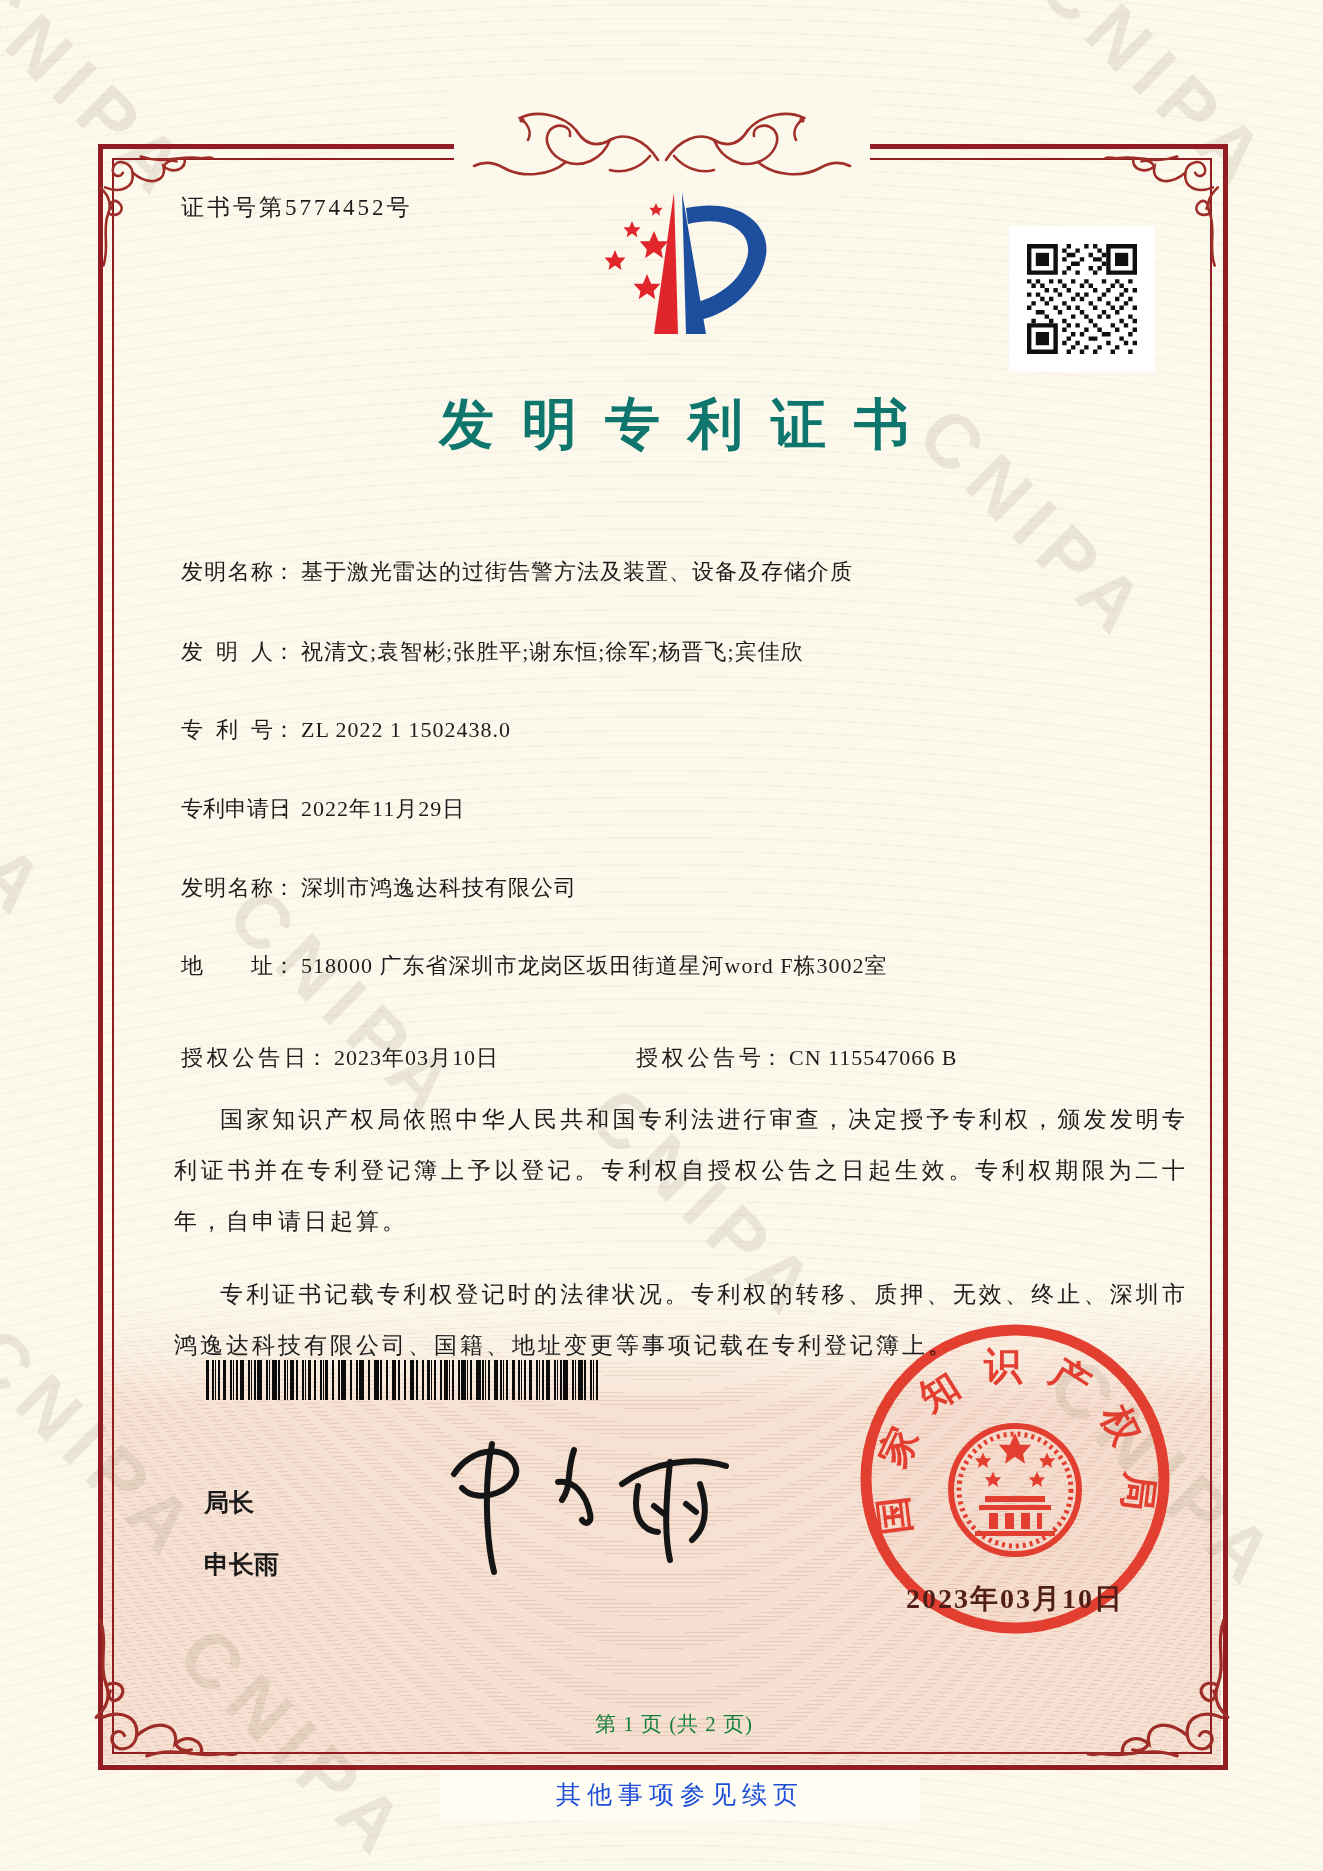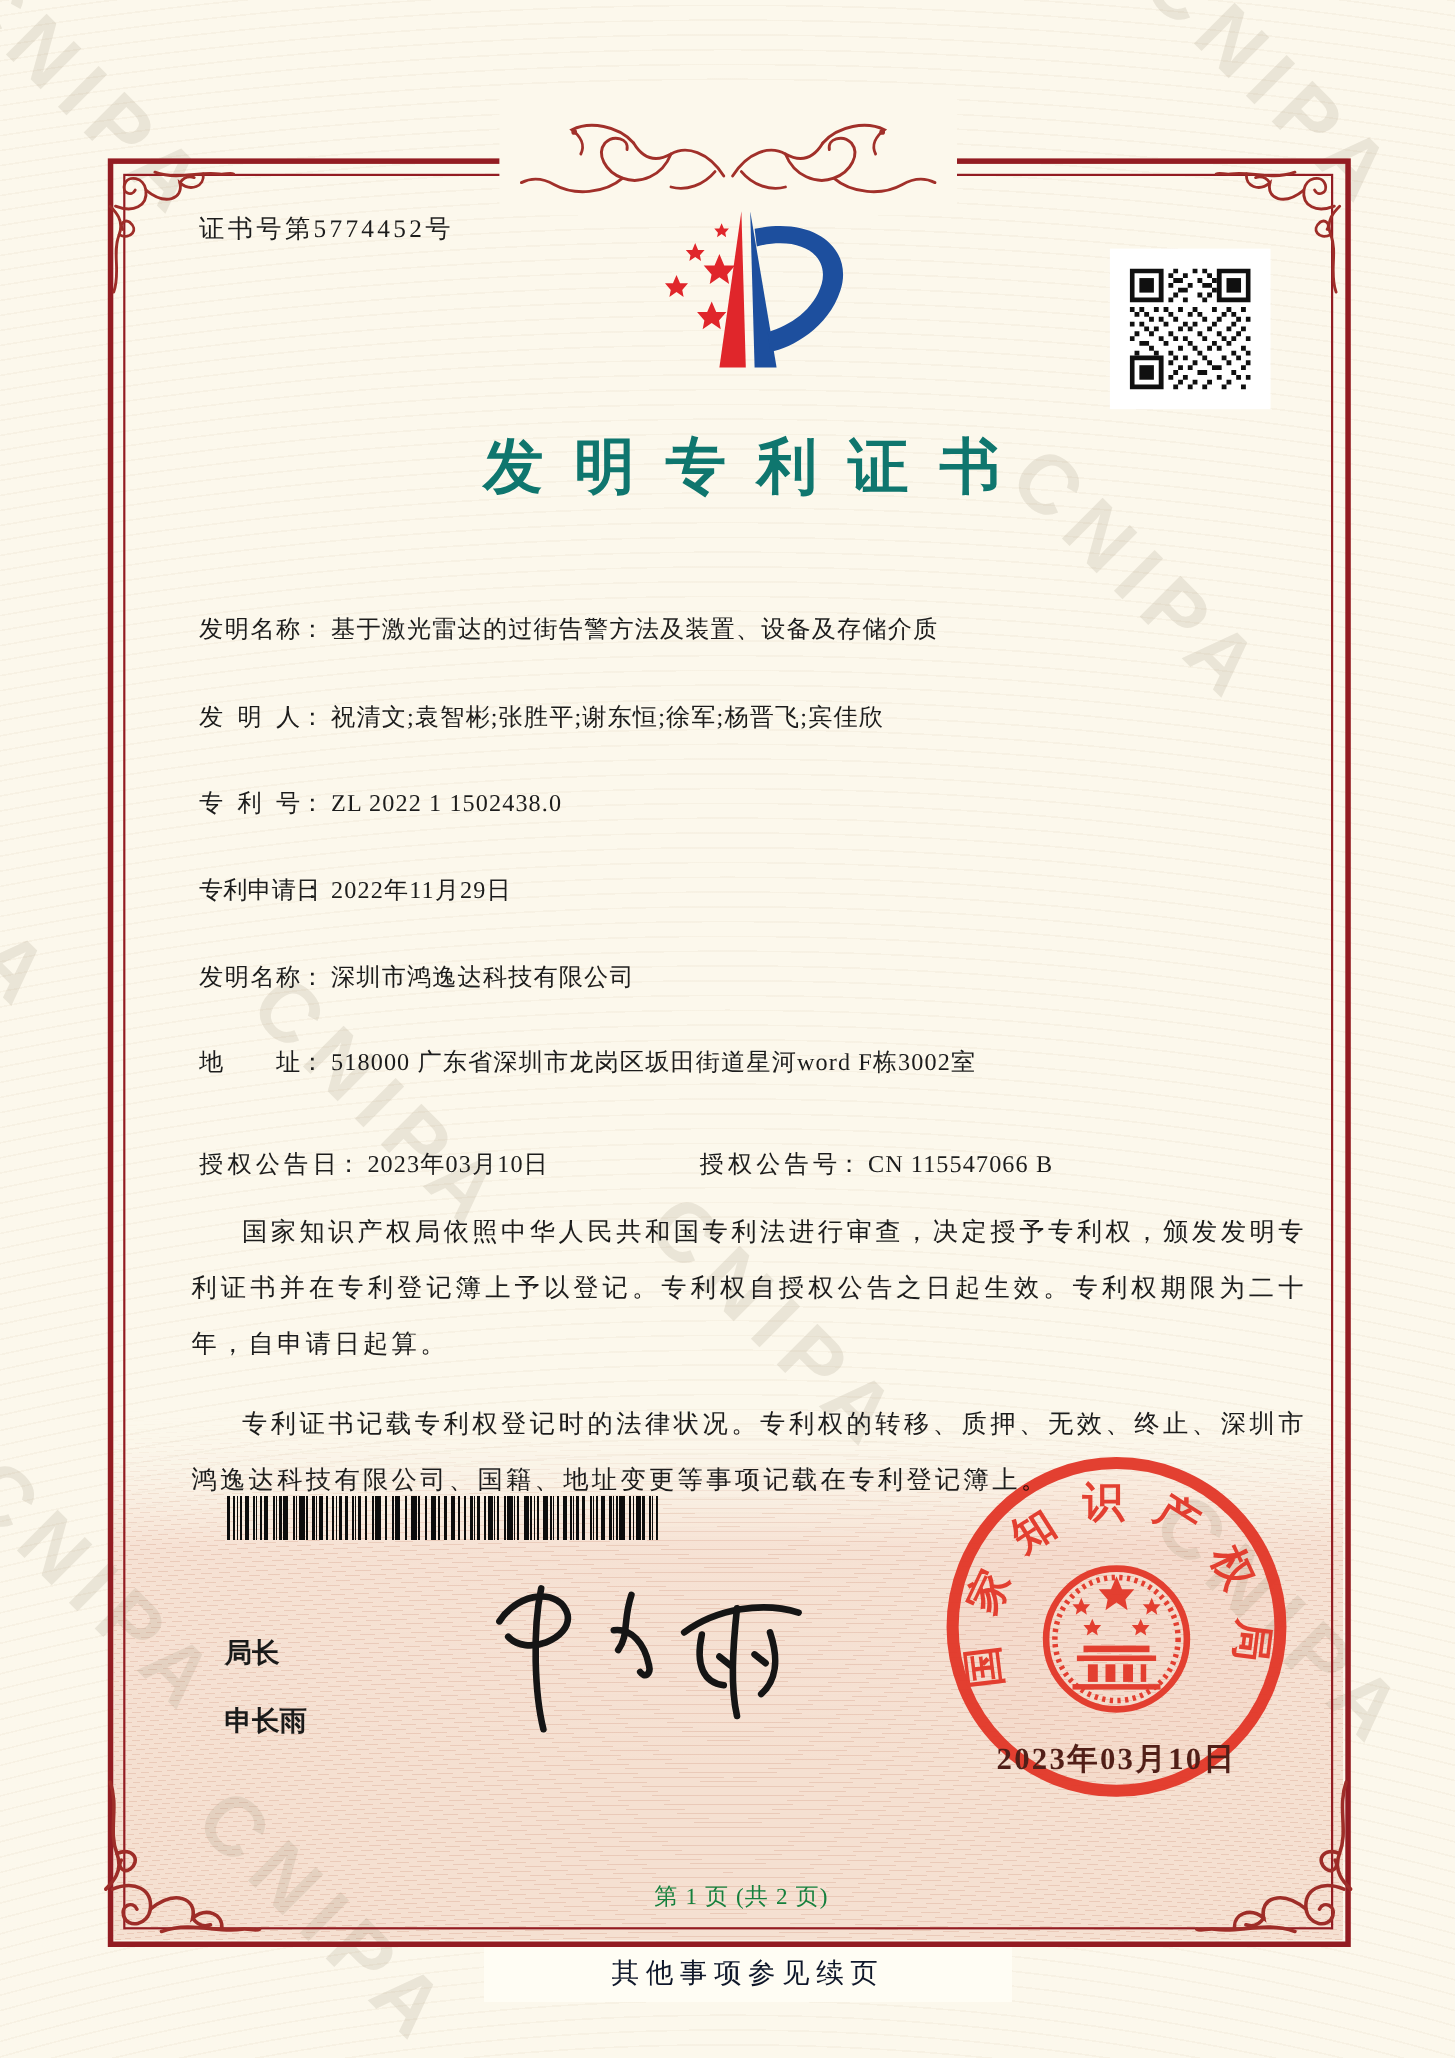--- a/index.html
+++ b/index.html
@@ -52,21 +52,21 @@
   .chief{position:absolute;left:188px;font-family:"Liberation Sans","DejaVu Sans",sans-serif;
        font-size:25px;font-weight:600;color:#1a1a1a;}
   .chief.t{top:1486px;} .chief.n{top:1548px;}
   .signature{position:absolute;left:398px;top:1422px;width:330px;height:170px;}
   .seal{position:absolute;left:832px;top:1312px;width:334px;height:334px;
        mix-blend-mode:multiply;opacity:.95;}
   .page-info{position:absolute;left:98px;top:1710px;width:1120px;text-align:center;
        font-size:21px;color:#15803d;letter-spacing:1px;}
   .cont-note{position:absolute;left:424px;top:1770px;width:480px;height:50px;
        background:#fffdf4;text-align:center;line-height:50px;font-size:25px;
-       letter-spacing:6px;color:#0f172a;}
+       letter-spacing:6px;color:#1d4ed8;}
   .ornament-top{position:absolute;left:446px;top:84px;width:432px;height:112px;z-index:3;}
   .corner{position:absolute;z-index:3;}
   .corner svg{display:block;width:100%;height:100%;}
   .c-tl{left:92px;top:150px;width:122px;height:122px;transform:scaleY(-1);}
   .c-tr{left:1104px;top:150px;width:122px;height:122px;transform:scale(-1,-1);}
   .c-bl{left:86px;top:1612px;width:152px;height:152px;}
   .c-br{left:1086px;top:1612px;width:152px;height:152px;transform:scaleX(-1);}
   .hidden-defs{position:absolute;width:0;height:0;overflow:hidden;}
 </style>
 </head>

